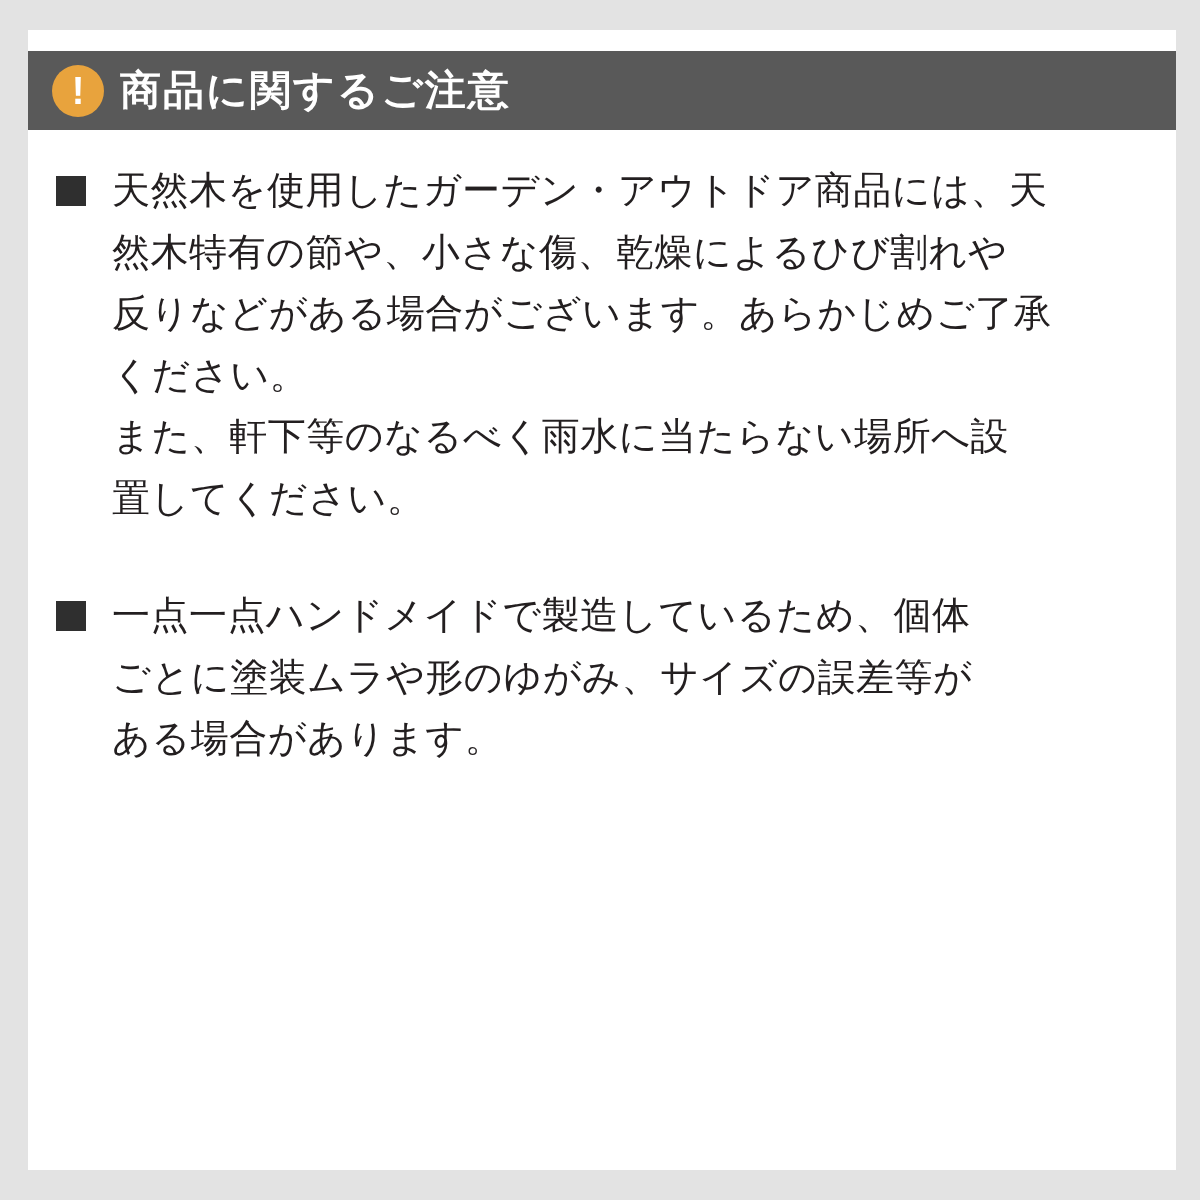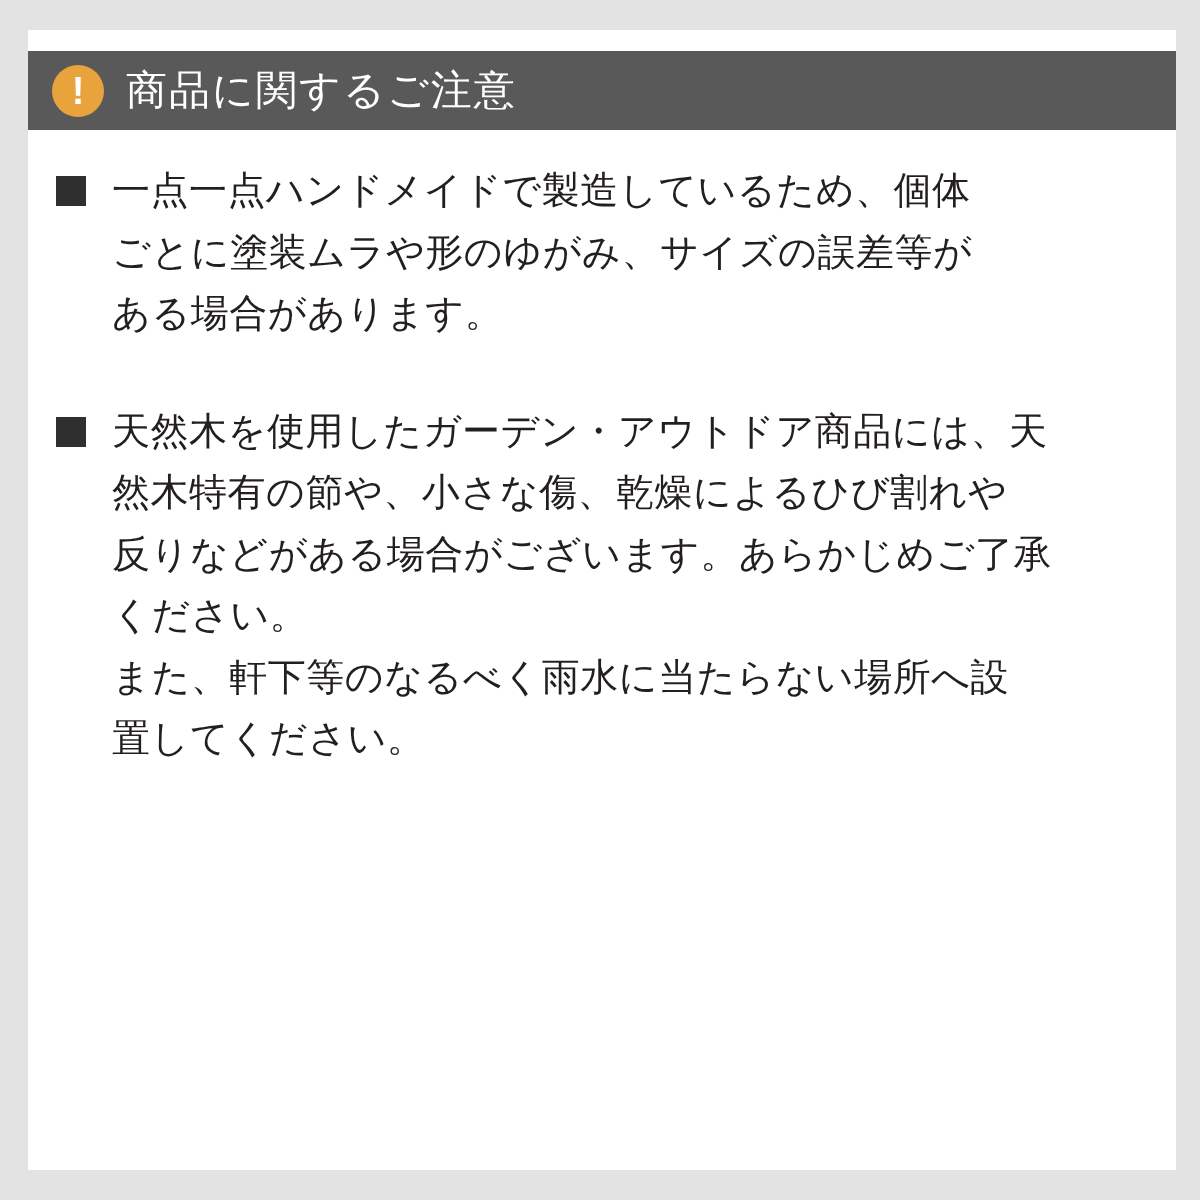--- a/index.html
+++ b/index.html
@@ -89,24 +89,24 @@
     align-items: center;
     justify-content: center;
     color: #ffffff;
     font-size: 38px;
     font-weight: bold;
     line-height: 1;
     font-family: "Liberation Sans", sans-serif;
   }
 
   .header-title {
-    margin-left: 22px;
+    margin-left: 16px;
     color: #ffffff;
     font-size: 41px;
-    font-weight: normal;
+    font-weight: bold;
     letter-spacing: 2px;
     white-space: nowrap;
     font-family: "DejaVu Sans", "Liberation Sans", sans-serif;
   }
 
   .notes {
     position: absolute;
     left: 0;
     top: 130px;
     width: 1148px;
@@ -155,32 +155,32 @@
       <div class="alert-icon">
         <span>!</span>
       </div>
       <div class="header-title">商品に関するご注意</div>
     </div>
 
     <div class="notes">
 
       <div class="note-item">
         <span class="note-bullet"></span>
-        <div class="note-text">一点一点ハンドメイドで製造しているため、個体
-ごとに塗装ムラや形のゆがみ、サイズの誤差等が
-ある場合があります。</div>
-      </div>
-
-      <div class="note-item">
-        <span class="note-bullet"></span>
         <div class="note-text">天然木を使用したガーデン・アウトドア商品には、天
 然木特有の節や、小さな傷、乾燥によるひび割れや
 反りなどがある場合がございます。あらかじめご了承
 ください。
 また、軒下等のなるべく雨水に当たらない場所へ設
 置してください。</div>
+      </div>
+
+      <div class="note-item">
+        <span class="note-bullet"></span>
+        <div class="note-text">一点一点ハンドメイドで製造しているため、個体
+ごとに塗装ムラや形のゆがみ、サイズの誤差等が
+ある場合があります。</div>
       </div>
 
 
     </div>
 
   </div>
 </div>
 
 </body></html>

